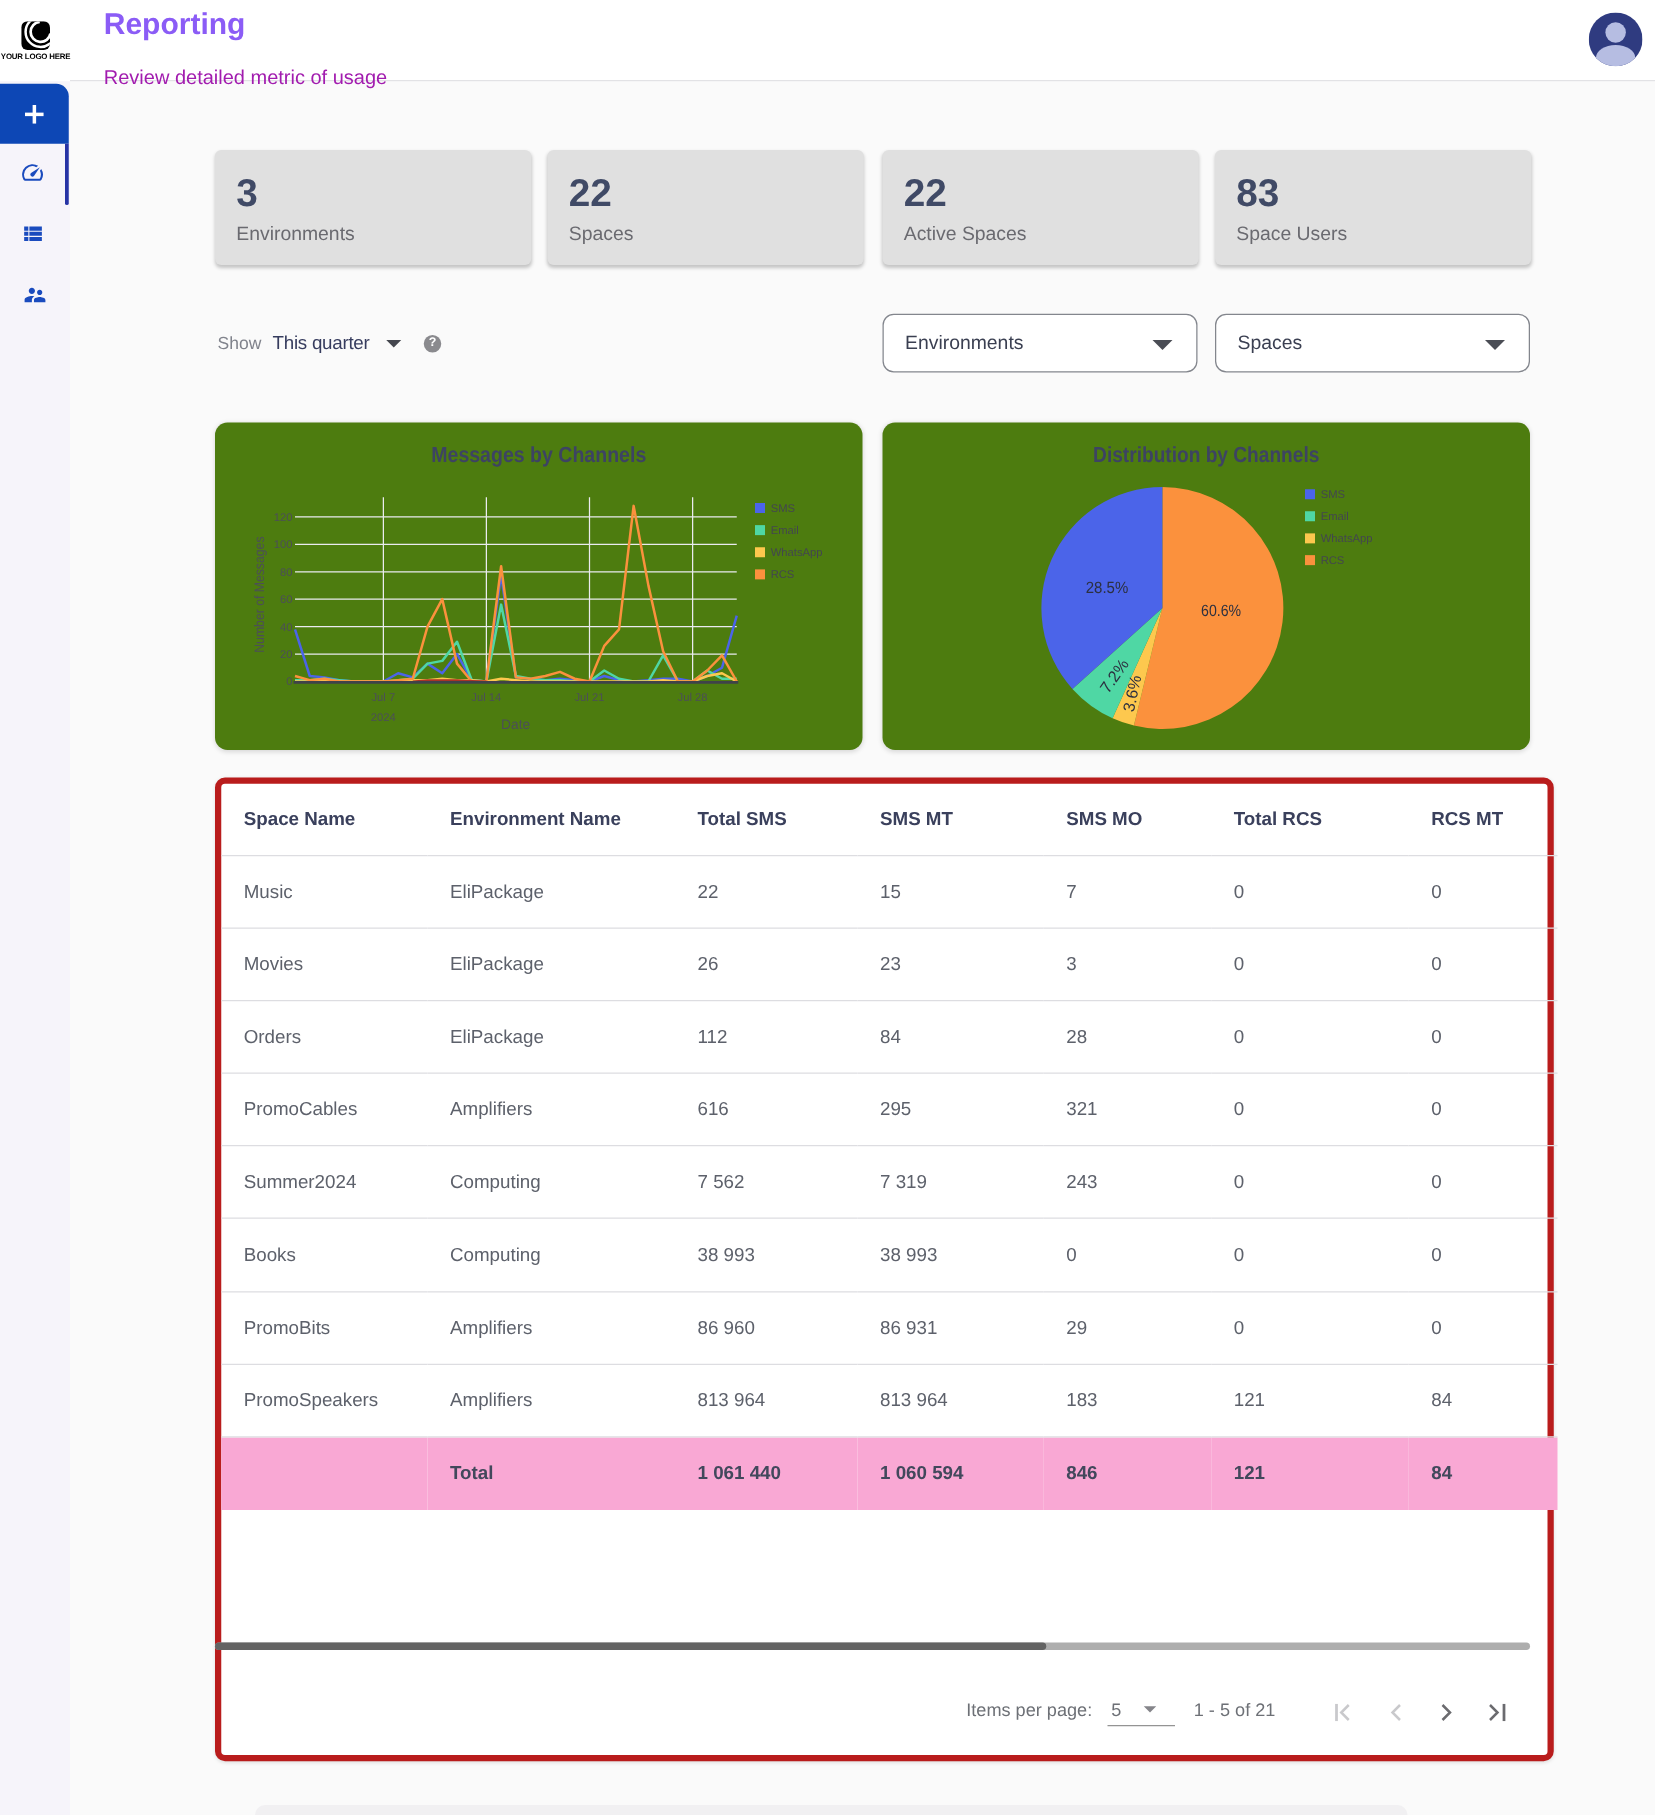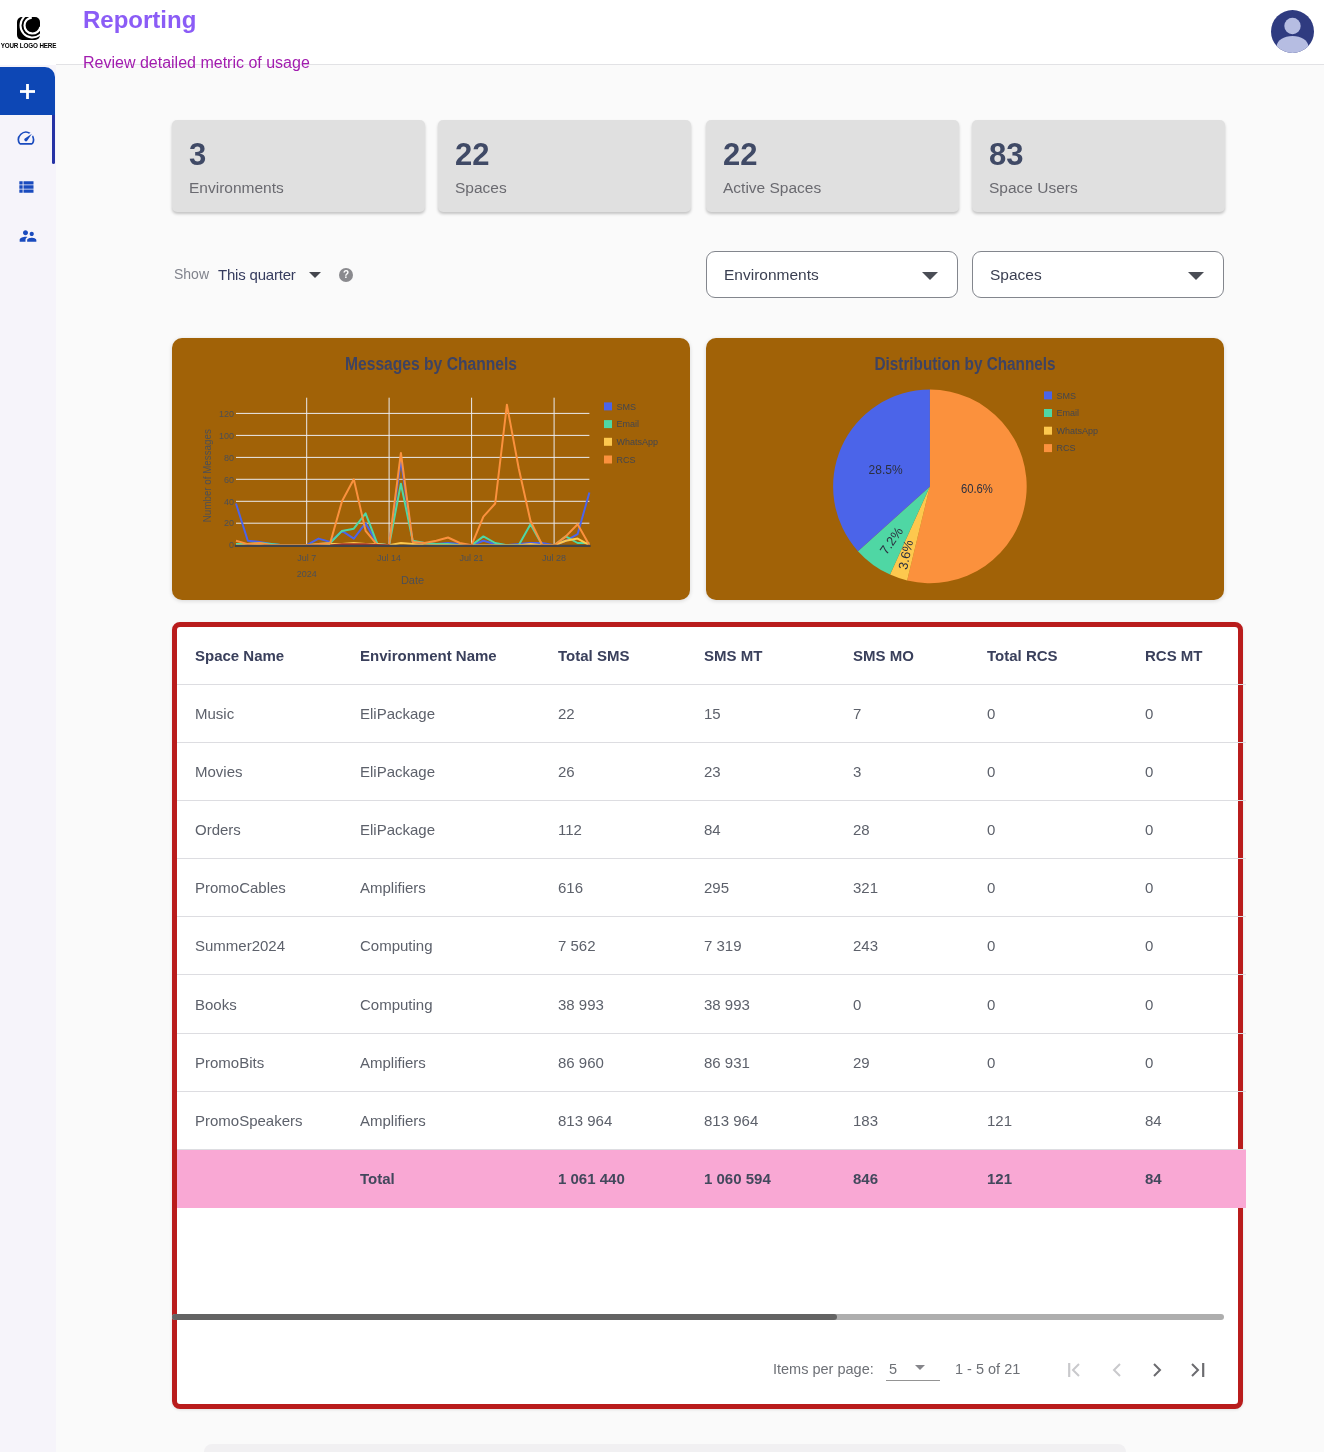--- a/index.html
+++ b/index.html
@@ -35,21 +35,21 @@
   #show { left:174px; top:266px; font-size:14px; color:#80838c; }
   #quarter { left:218px; top:266px; font-size:15px; color:#363c5e; font-weight:500; letter-spacing:-0.2px;}
   .caret { width:0; height:0; border-left:6px solid transparent; border-right:6px solid transparent; border-top:6px solid #44464e; }
   #qcaret { left:309px; top:272px; }
   #help { left:339px; top:268px; width:14px; height:14px; border-radius:50%; background:#8a8a8e; color:#fff; font-size:10px; font-weight:bold; text-align:center; line-height:14px; }
   .selbox { top:251px; width:252px; height:47px; background:#fff; border:1px solid #83868d; border-radius:9px; }
   .selbox span { position:absolute; left:17px; top:14px; font-size:15.5px; color:#3a3f51; }
   .selbox .caret { position:absolute; right:19px; top:20px; border-left-width:8px; border-right-width:8px; border-top-width:8.5px; border-top-color:#4a4d55; }
 
   
-  .card { background:#a16207; border-radius:10px; box-shadow:0 1px 4px rgba(0,0,0,0.14);padding-left:10px; }
+  .card { background:#4d7c0f; border-radius:10px; box-shadow:0 1px 4px rgba(0,0,0,0.14);padding-left:10px; }
   #cardA { left:172px; top:338px; width:518px; height:262px; }
   #cardB { left:706px; top:338px; width:518px; height:262px; }
 
   
   #tcard { left:172px; top:622px; width:1071px; height:787px; background:#fff; border:5px solid #b91c1c; border-radius:8px; box-shadow:0 1px 3px rgba(0,0,0,0.1); }
   table { border-collapse:collapse; width:1069px; table-layout:fixed; font-size:15px; }
   th { text-align:left; font-weight:bold; color:#3a405c; height:57px; padding:0 0 0 18px; }
   td { color:#5d616b; height:58.2px; padding:0 0 0 18px; border-top:1px solid #dddde1; }
   tr.total td { background:#f9a8d4; font-weight:bold; color:#42485c; height:58px; }
 

